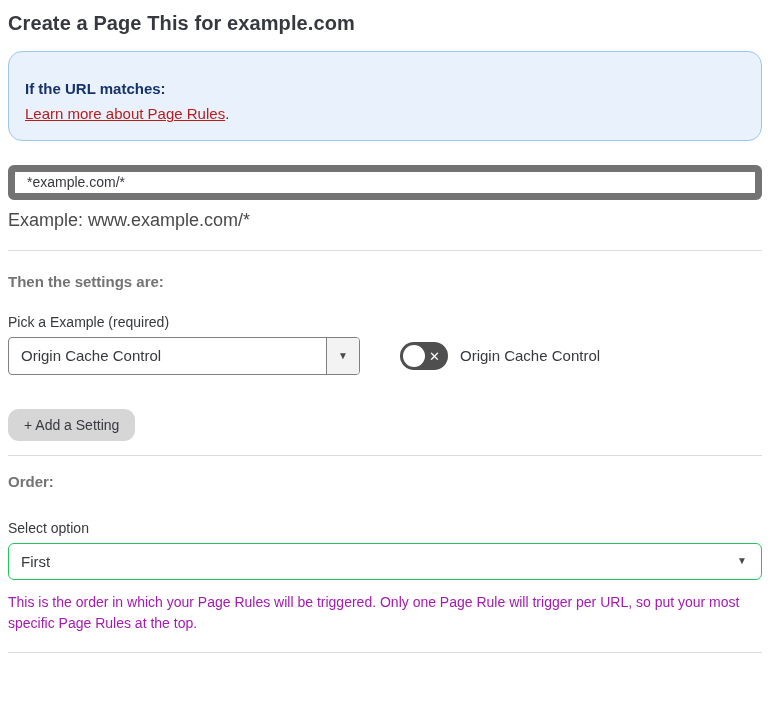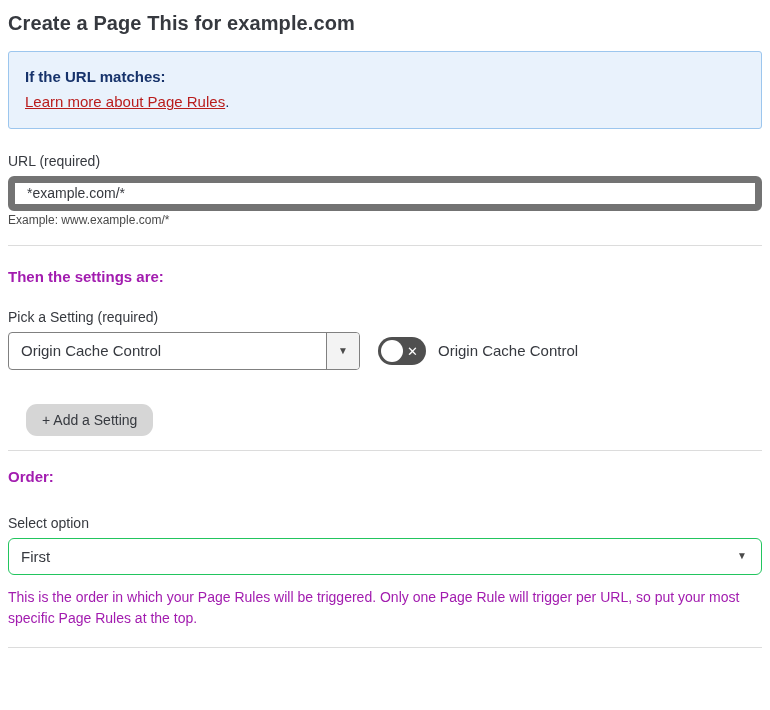--- a/index.html
+++ b/index.html
@@ -12,22 +12,22 @@
   .page-title {
     font-size: 20px;
     font-weight: 700;
     color: #36393f;
     margin: 4px 0 16px 0;
     letter-spacing: 0.1px;
   }
   .info-box {
     background: #e9f2fc;
     border: 1px solid #9cc6ee;
-    border-radius: 3px;
-    padding: 13px 16px 14px 16px;
+    border-radius: 14px;
+    padding: 25px 16px 14px 16px;
     margin-bottom: 24px;
     color: #17336b;
     font-size: 15px;
     line-height: 1.55;
   }
   .info-box .info-heading {
     font-weight: 700;
     font-size: 15px;
     margin-bottom: 2px;
   }
@@ -47,39 +47,40 @@
     height: 35px;
     border: 7px solid #737373;
     border-radius: 6px;
     padding: 0 12px;
     font-size: 14px;
     font-family: inherit;
     color: #36393f;
     background: #fff;
   }
   .helper-text {
-    font-size: 12px;
+    font-size: 18px;
     color: #4a4a4a;
+    margin-top: 7px;
     line-height: 1.5;
   }
   .divider {
     border: none;
     border-top: 1px solid #dcdcdc;
     margin: 16px 0;
   }
   .section-heading {
     font-size: 15px;
     font-weight: 700;
-    color: #a21caf;
+    color: #737373;
     margin: 22px 0 24px 0;
   }
   .setting-row {
     display: flex;
     align-items: center;
-    gap: 18px;
+    gap: 40px;
   }
   .select-box {
     display: flex;
     align-items: stretch;
     width: 352px;
     height: 38px;
     border: 1px solid #808080;
     border-radius: 4px;
     background: #fff;
     overflow: hidden;
@@ -146,21 +147,20 @@
     display: inline-flex;
     align-items: center;
     justify-content: center;
     border: none;
     border-radius: 11px;
     font-family: inherit;
     font-size: 14px;
     padding: 0 16px;
     height: 33px;
     cursor: pointer;
-    margin-left: 18px;
   }
   .btn-gray {
     background: #d6d6d6;
     color: #36393f;
   }
   .add-setting-btn {
     margin-top: 34px;
     height: 32px;
   }
   .wide-select {
@@ -192,30 +192,29 @@
 <h1 class="page-title">Create a Page This for example.com</h1>
 
 <div class="info-box">
   <div class="info-heading">If the URL matches:</div>
   <div>
     <a class="info-link">Learn more about Page Rules</a><span>.</span>
   </div>
 </div>
 
 <div class="url-section">
-  <label class="field-label">URL (required)</label>
   <input class="text-input" type="text" value="*example.com/*" style="">
   <div class="helper-text">Example: www.example.com/*</div>
 </div>
 
 <hr class="divider">
 
 <h2 class="section-heading">Then the settings are:</h2>
 
-<label class="field-label">Pick a Setting (required)</label>
+<label class="field-label">Pick a Example (required)</label>
 
 <div class="setting-row">
   <div class="select-box">
     <div class="select-value">Origin Cache Control</div>
     <div class="select-arrow-seg">
       <span class="caret">▼</span>
     </div>
   </div>
   <div class="toggle-group">
     <div class="toggle">

